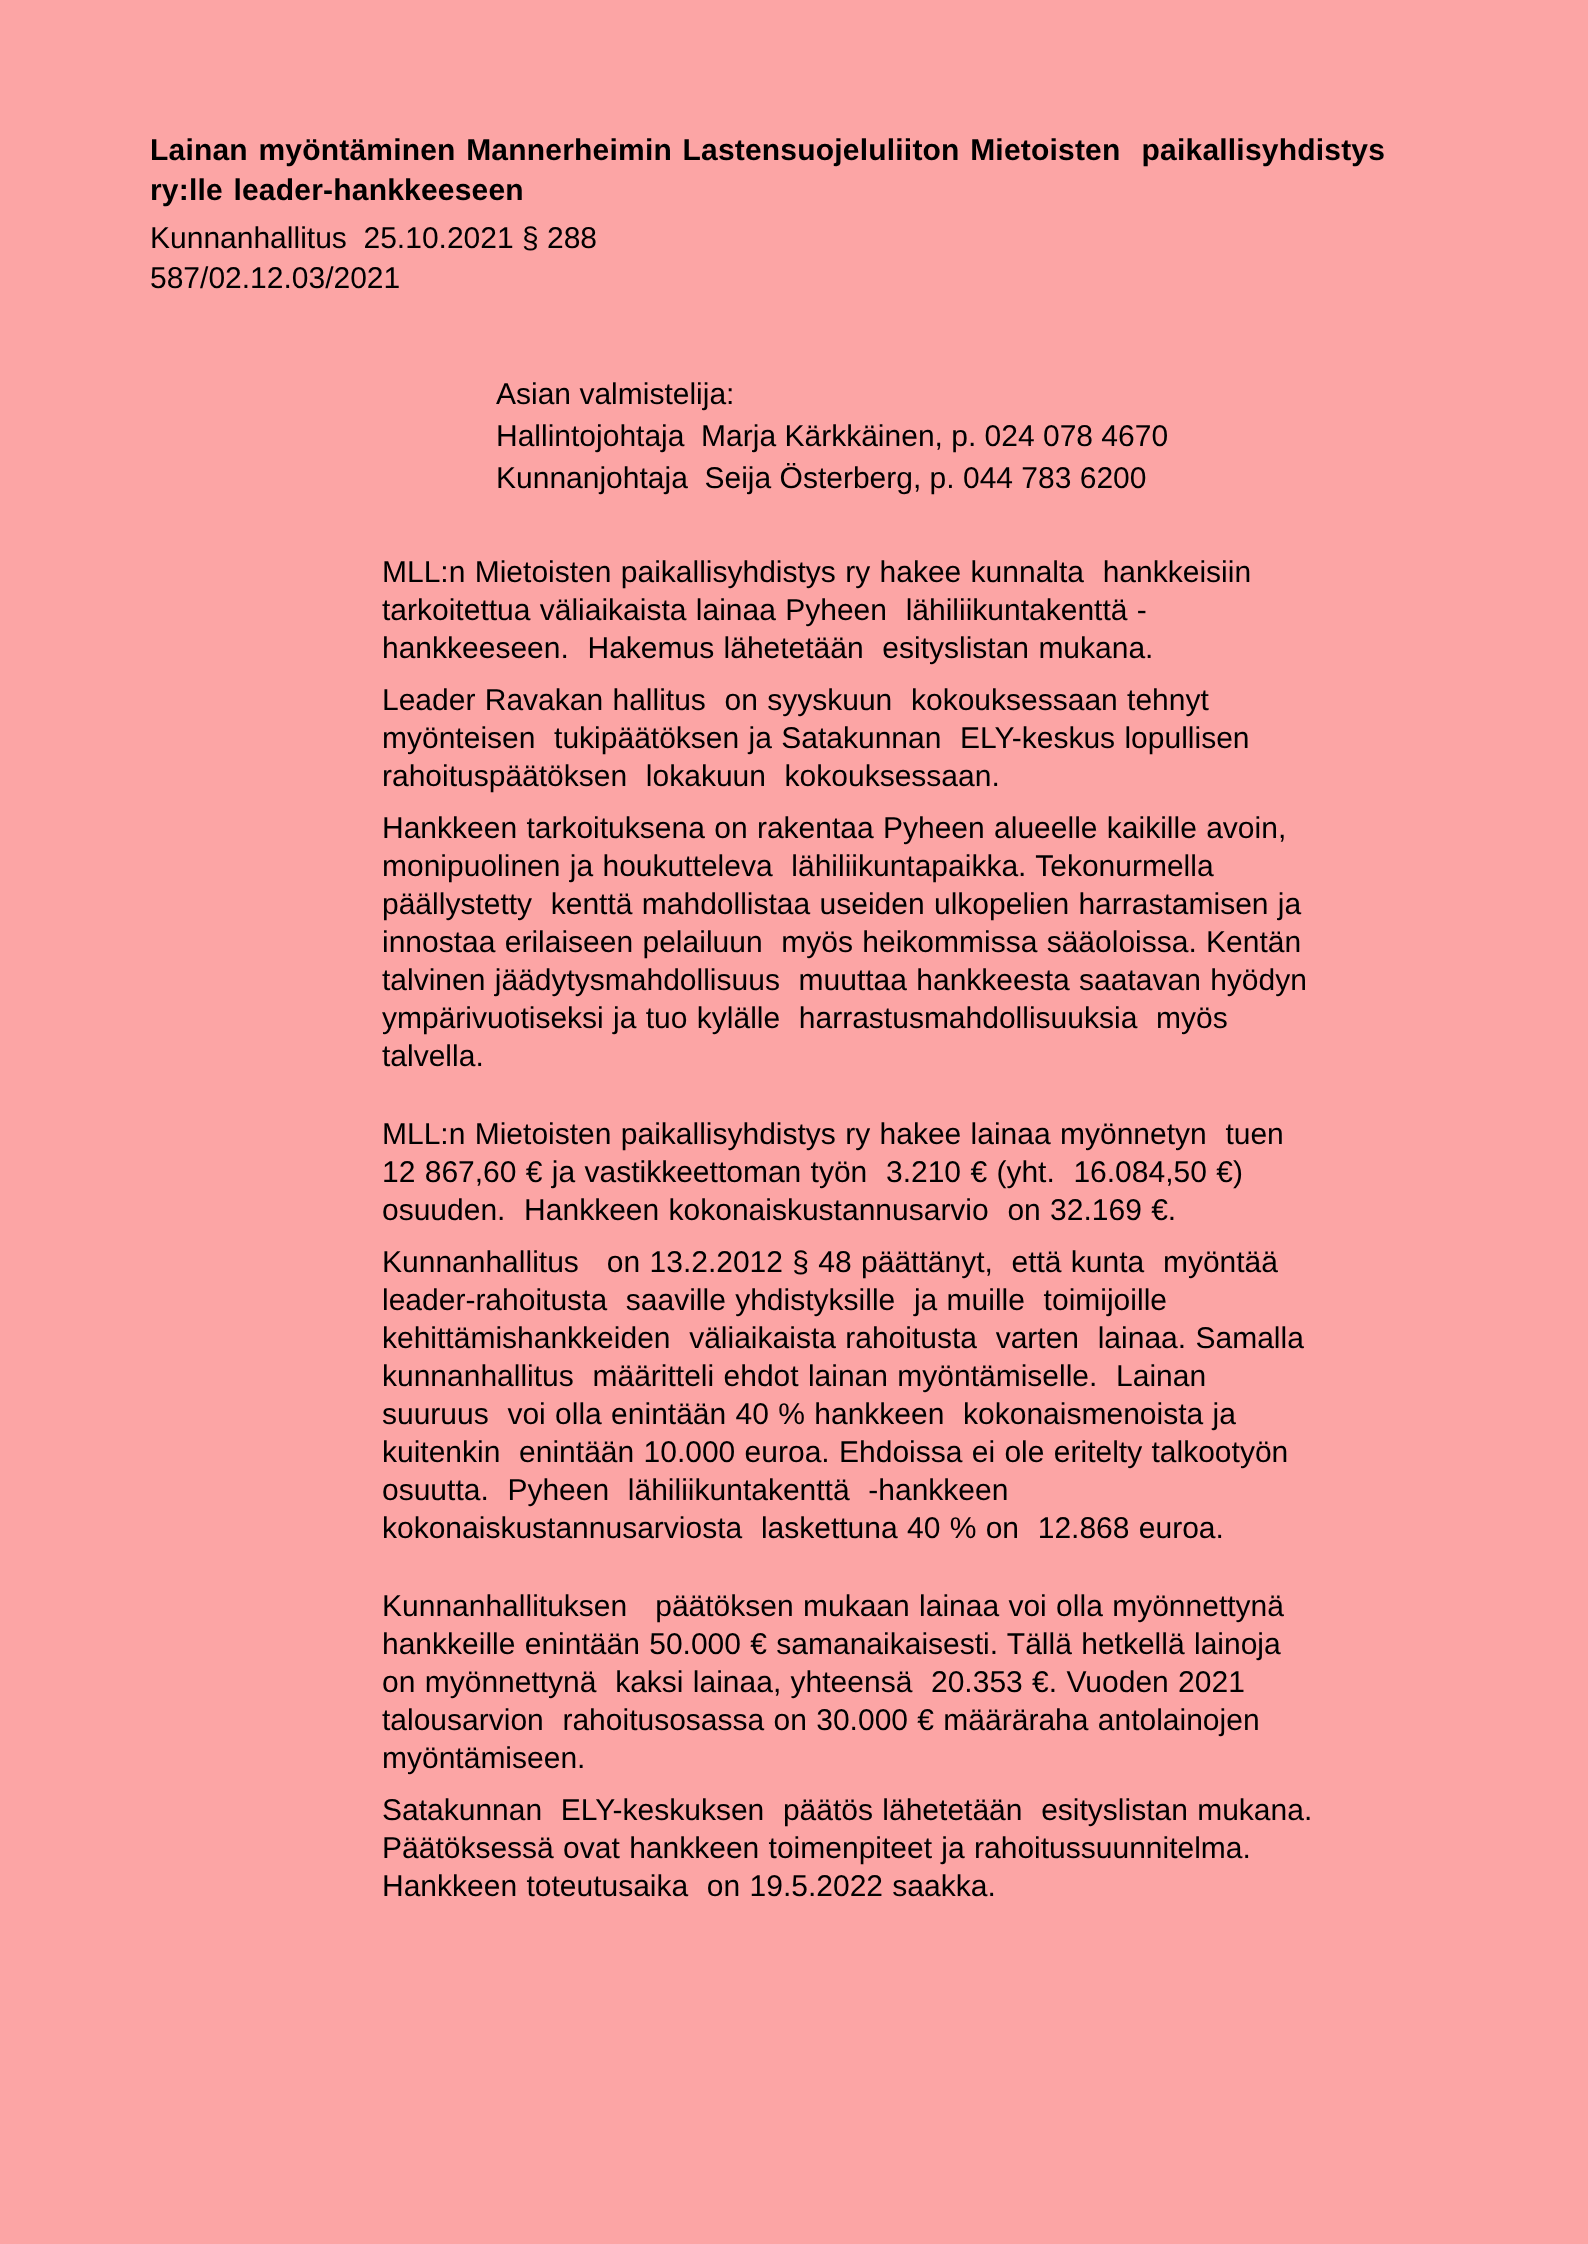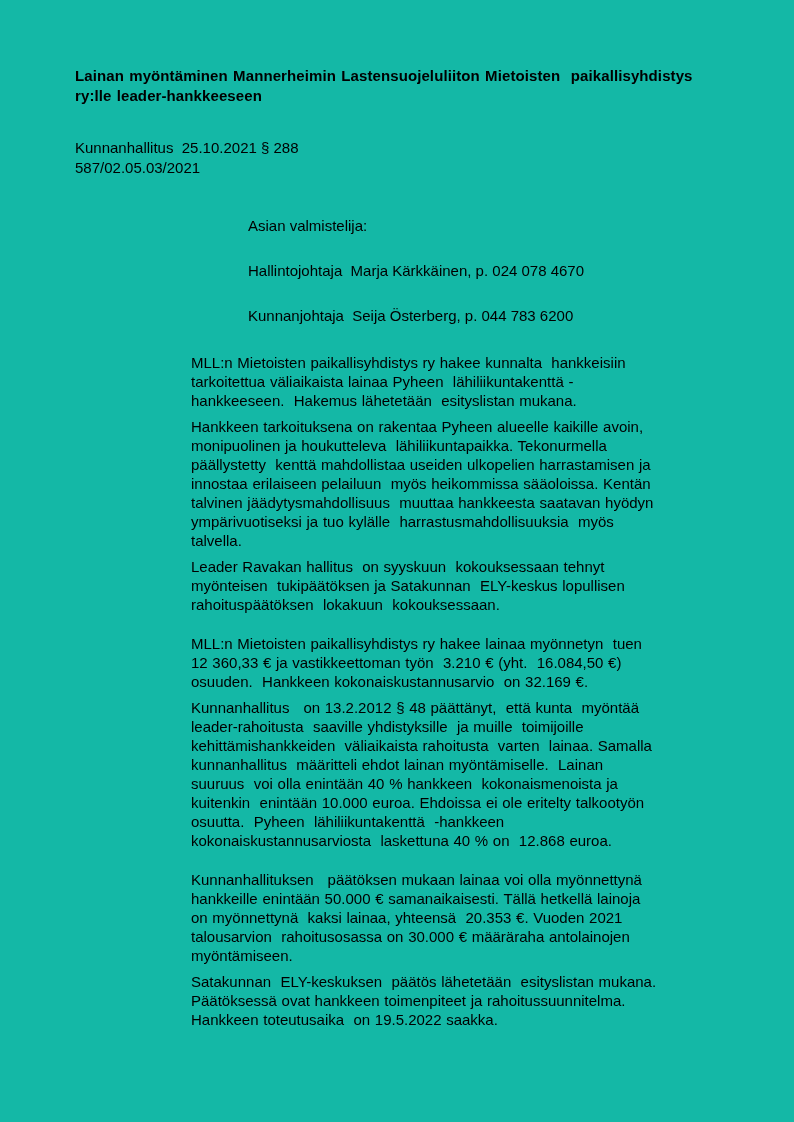--- a/index.html
+++ b/index.html
@@ -13,47 +13,46 @@
     color: #000000;
     font-family: "Liberation Sans", "DejaVu Sans", sans-serif;
     overflow: hidden;
   }
   .page {
     position: relative;
     width: 794px;
     height: 1122px;
     box-sizing: border-box;
     padding: 66px 20px 0 75px;
-    background: #14b8a6;
+    background: #fca5a5;
   }
   .doc-title {
     font-size: 15px;
     font-weight: bold;
     line-height: 20px;
     white-space: pre-wrap;
     word-spacing: 1px;
     letter-spacing: 0.1px;
   }
   .meta-block {
-    margin-top: 32px;
+    margin-top: 4px;
     font-size: 15px;
     line-height: 20px;
   }
   .meta-line {
     white-space: pre-wrap;
   }
   .preparers {
     margin-top: 37px;
     margin-left: 173px;
     font-size: 15px;
     line-height: 21px;
   }
   .preparers div {
     white-space: pre-wrap;
-    margin-top: 24px;
   }
   .content {
     margin-left: 116px;
     width: 532px;
     font-size: 15px;
     line-height: 19px;
   }
   .content p {
     margin: 7px 0 0 0;
     white-space: pre-wrap;
@@ -69,45 +68,45 @@
 </head>
 <body>
 
 <div class="page">
 
   <div class="doc-title">Lainan myöntäminen Mannerheimin Lastensuojeluliiton Mietoisten  paikallisyhdistys
 ry:lle leader-hankkeeseen</div>
 
   <div class="meta-block">
     <div class="meta-line">Kunnanhallitus  25.10.2021 § 288</div>
-    <div class="meta-line">587/02.05.03/2021</div>
+    <div class="meta-line">587/02.12.03/2021</div>
   </div>
 
   <div class="preparers">
     <div>Asian valmistelija:</div>
     <div>Hallintojohtaja  Marja Kärkkäinen, p. 024 078 4670</div>
     <div>Kunnanjohtaja  Seija Österberg, p. 044 783 6200</div>
   </div>
 
   <div class="content">
     <p class="first">MLL:n Mietoisten paikallisyhdistys ry hakee kunnalta  hankkeisiin
 tarkoitettua väliaikaista lainaa Pyheen  lähiliikuntakenttä -
 hankkeeseen.  Hakemus lähetetään  esityslistan mukana.</p>
+    <p>Leader Ravakan hallitus  on syyskuun  kokouksessaan tehnyt
+myönteisen  tukipäätöksen ja Satakunnan  ELY-keskus lopullisen
+rahoituspäätöksen  lokakuun  kokouksessaan.</p>
     <p>Hankkeen tarkoituksena on rakentaa Pyheen alueelle kaikille avoin,
 monipuolinen ja houkutteleva  lähiliikuntapaikka. Tekonurmella
 päällystetty  kenttä mahdollistaa useiden ulkopelien harrastamisen ja
 innostaa erilaiseen pelailuun  myös heikommissa sääoloissa. Kentän
 talvinen jäädytysmahdollisuus  muuttaa hankkeesta saatavan hyödyn
 ympärivuotiseksi ja tuo kylälle  harrastusmahdollisuuksia  myös
 talvella.</p>
-    <p>Leader Ravakan hallitus  on syyskuun  kokouksessaan tehnyt
-myönteisen  tukipäätöksen ja Satakunnan  ELY-keskus lopullisen
-rahoituspäätöksen  lokakuun  kokouksessaan.</p>
     <p class="gap-lg">MLL:n Mietoisten paikallisyhdistys ry hakee lainaa myönnetyn  tuen
-12 360,33 € ja vastikkeettoman työn  3.210 € (yht.  16.084,50 €)
+12 867,60 € ja vastikkeettoman työn  3.210 € (yht.  16.084,50 €)
 osuuden.  Hankkeen kokonaiskustannusarvio  on 32.169 €.</p>
     <p>Kunnanhallitus   on 13.2.2012 § 48 päättänyt,  että kunta  myöntää
 leader-rahoitusta  saaville yhdistyksille  ja muille  toimijoille
 kehittämishankkeiden  väliaikaista rahoitusta  varten  lainaa. Samalla
 kunnanhallitus  määritteli ehdot lainan myöntämiselle.  Lainan
 suuruus  voi olla enintään 40 % hankkeen  kokonaismenoista ja
 kuitenkin  enintään 10.000 euroa. Ehdoissa ei ole eritelty talkootyön
 osuutta.  Pyheen  lähiliikuntakenttä  -hankkeen
 kokonaiskustannusarviosta  laskettuna 40 % on  12.868 euroa.</p>
     <p class="gap-lg">Kunnanhallituksen   päätöksen mukaan lainaa voi olla myönnettynä

